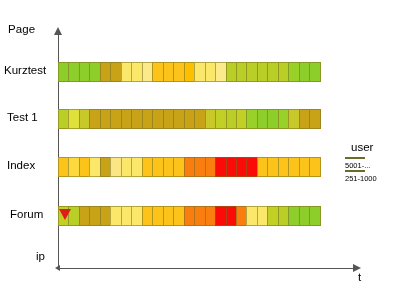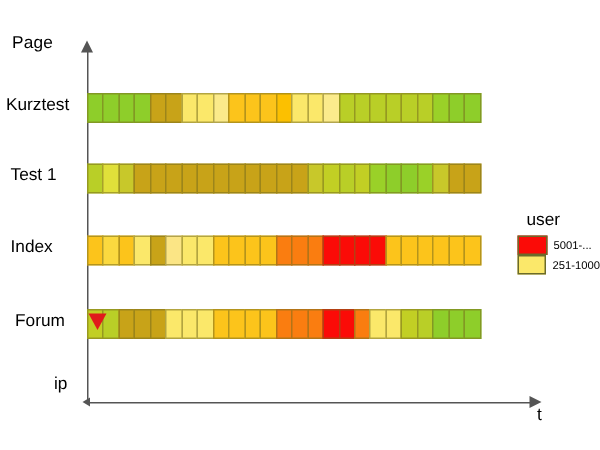--- a/index.html
+++ b/index.html
@@ -59,21 +59,21 @@
     border-bottom:11px solid #e01b1b;
     transform:rotate(180deg);
     z-index:6;
   }
 
   
   #legend{position:absolute;left:345px;top:141px;width:55px;}
   #legend-title{
     font-size:11.5px;color:#000;text-align:left;margin:0 0 4px 6px;
   }
-  .legend-row{display:flex;height:13px;}
+  .legend-row{display:flex;height:13px;flex-direction:column;}
   .legend-swatch{
     width:20px;height:13px;box-sizing:border-box;
     border:1px solid #6b6b2a;margin-right:4px;
   }
   .legend-text{font-size:7.5px;color:#000;white-space:nowrap;line-height:13px;}
 </style>
 </head>
 <body>
 
 <div id="stage">

